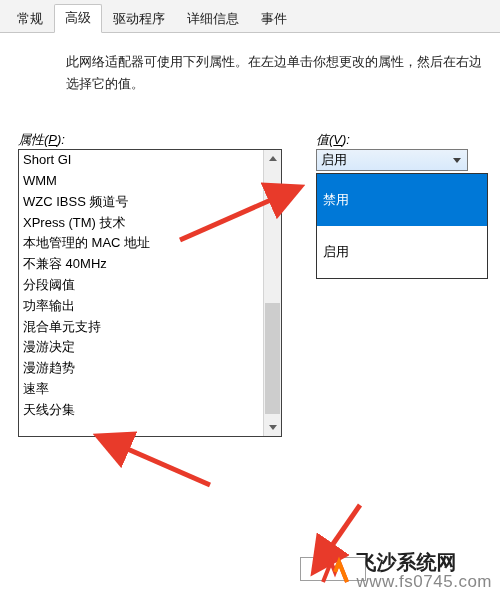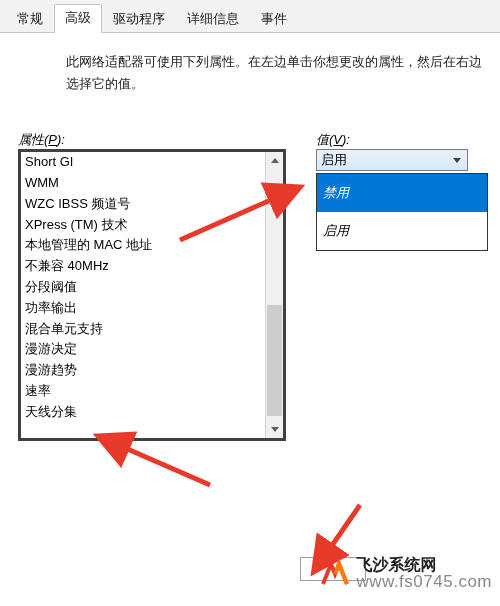--- a/index.html
+++ b/index.html
@@ -80,21 +80,21 @@
   }
   .field-label {
     display: block;
     font-style: italic;
   }
   .underline {
     text-decoration: underline;
   }
   
   .listbox {
-    border: 3px solid #404040;
+    border: 1px solid #404040;
     width: 262px;
     height: 286px;
     overflow: hidden;
     position: relative;
     background: #fff;
   }
   .listbox-inner {
     position: absolute;
     inset: 0 17px 0 0;
     overflow: hidden;
@@ -150,24 +150,23 @@
     width:0;height:0;border-left:4px solid transparent;border-right:4px solid transparent;border-top:5px solid #404040;
     margin-right:4px;
   }
   .dropdown {
     border: 1px solid #333;
     background: #fff;
     width: 170px;
     margin-top: 2px;
   }
   .dropdown-item {
-    padding: 10px 6px;
+    padding: 17px 6px;
     font-size: 13px;
     cursor: default;
-    font-style: italic;
   }
   .dropdown-item.hl {
     background: #0078d7;
     color: #fff;
   }
   
   .arrow {
     position:absolute;
     pointer-events:none;
   }
@@ -188,21 +187,21 @@
     bottom: 14px;
     display:flex;
     align-items:center;
     gap:6px;
     pointer-events: none;
   }
   .wm-logo {
     width:32px; height:32px; position:relative;
   }
   .wm-text { line-height:1.1; }
-  .wm-text .t1 { font-size:16px; font-weight:bold; color:#222; }
+  .wm-text .t1 { font-size:20px; font-weight:bold; color:#222; }
   .wm-text .t2 { font-size:17px; color:#888; letter-spacing:0.5px;}
 </style>
 </head>
 <body>
 
 <div class="stage">
   <div class="dialog">
 
     <div class="tabs">
       <div class="tab">常规</div>

